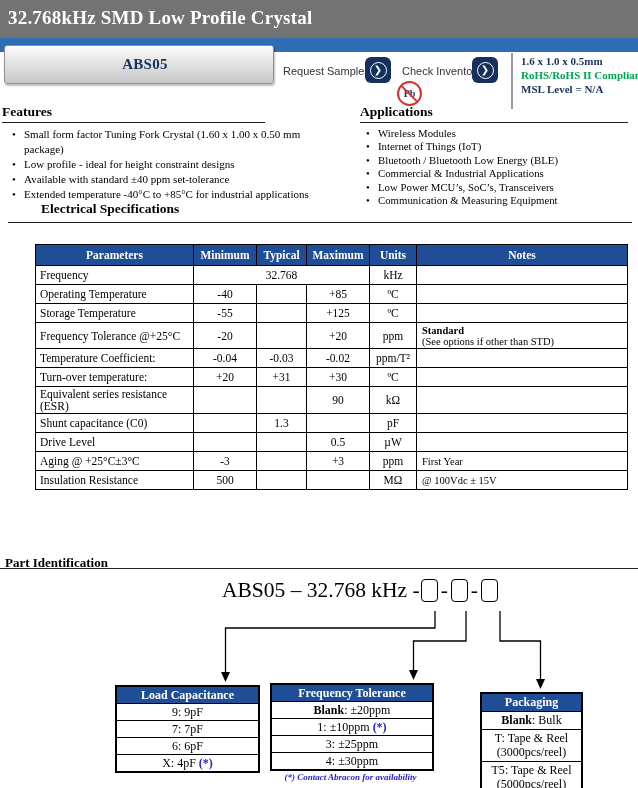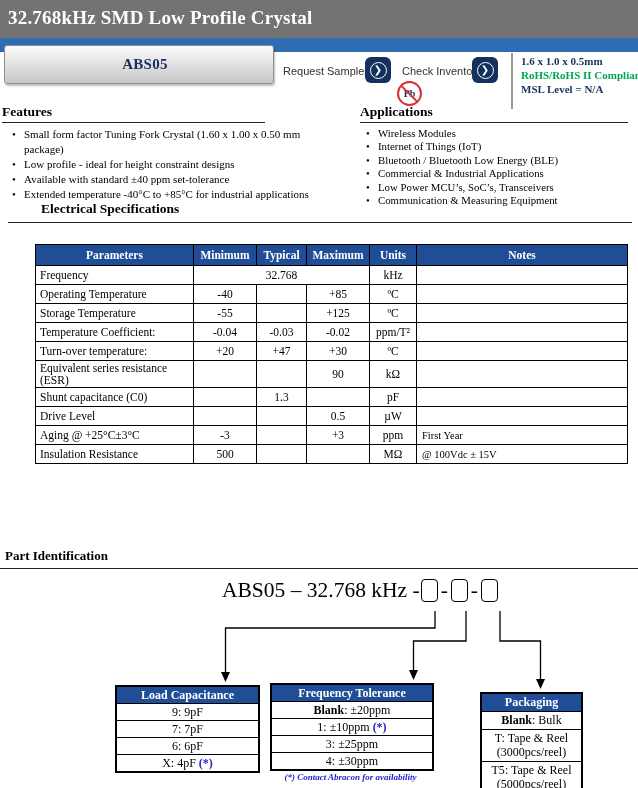--- a/index.html
+++ b/index.html
@@ -56,21 +56,21 @@
   table.spec th,table.spec td{border:1px solid #000;padding:1px 4px;height:16px;}
   table.spec th{background:#1f4e96;color:#fff;font-weight:bold;font-size:11.5px;height:18px;}
   table.spec td.param{text-align:left;}
   table.spec td.c{text-align:center;}
   table.spec td.notes{font-size:10.5px;padding:1px 5px;}
   table.spec .nb{font-weight:bold;line-height:11px;padding-top:1px;}
   table.spec .ns{line-height:11px;}
 
   
   .partid{position:absolute;left:0;top:545px;width:638px;height:243px;}
-  .partid .pi-title{position:absolute;left:5px;top:3px;font-size:13px;font-weight:bold;}
+  .partid .pi-title{position:absolute;left:5px;top:10px;font-size:13px;font-weight:bold;}
   .partid .pi-rule{position:absolute;left:0;top:23px;width:638px;border-bottom:1.4px solid #222;}
   .pn-row{position:absolute;left:222px;top:33px;display:flex;align-items:center;font-size:21.5px;}
   .pn-row .dash{margin:0 2px;}
   .pn-box{width:15px;height:21px;border:1.7px solid #000;border-radius:4px;background:#fff;margin:0 1px;}
   svg.connectors{position:absolute;left:0;top:63px;width:638px;height:86px;}
 
   .opt-table{position:absolute;border-collapse:collapse;font-size:12px;text-align:center;}
   .opt-table th,.opt-table td{border:1px solid #000;padding:0 3px;}
   .opt-table{border:2px solid #000;}
   .opt-table th{background:#1f4e96;color:#fff;font-weight:bold;font-size:12px;height:16px;}
@@ -210,31 +210,42 @@
         </tr>
         <tr>
           <td class="param">Storage Temperature</td>
           <td class="c">-55</td>
           <td class="c"></td>
           <td class="c">+125</td>
           <td class="c">ºC</td>
           <td class="notes"></td>
         </tr>
         <tr>
+          <td class="param">Frequency Tolerance @+25°C</td>
+          <td class="c">-20</td>
+          <td class="c"></td>
+          <td class="c">+20</td>
+          <td class="c">ppm</td>
+          <td class="notes">
+            <div class="nb">Standard</div>
+            <div class="ns">(See options if other than STD)</div>
+          </td>
+        </tr>
+        <tr>
           <td class="param">Temperature Coefficient:</td>
           <td class="c">-0.04</td>
           <td class="c">-0.03</td>
           <td class="c">-0.02</td>
           <td class="c">ppm/T²</td>
           <td class="notes"></td>
         </tr>
         <tr>
           <td class="param">Turn-over temperature:</td>
           <td class="c">+20</td>
-          <td class="c">+47</td>
+          <td class="c">+31</td>
           <td class="c">+30</td>
           <td class="c">ºC</td>
           <td class="notes"></td>
         </tr>
         <tr>
           <td class="param">Equivalent series resistance (ESR)</td>
           <td class="c"></td>
           <td class="c"></td>
           <td class="c">90</td>
           <td class="c">kΩ</td>

